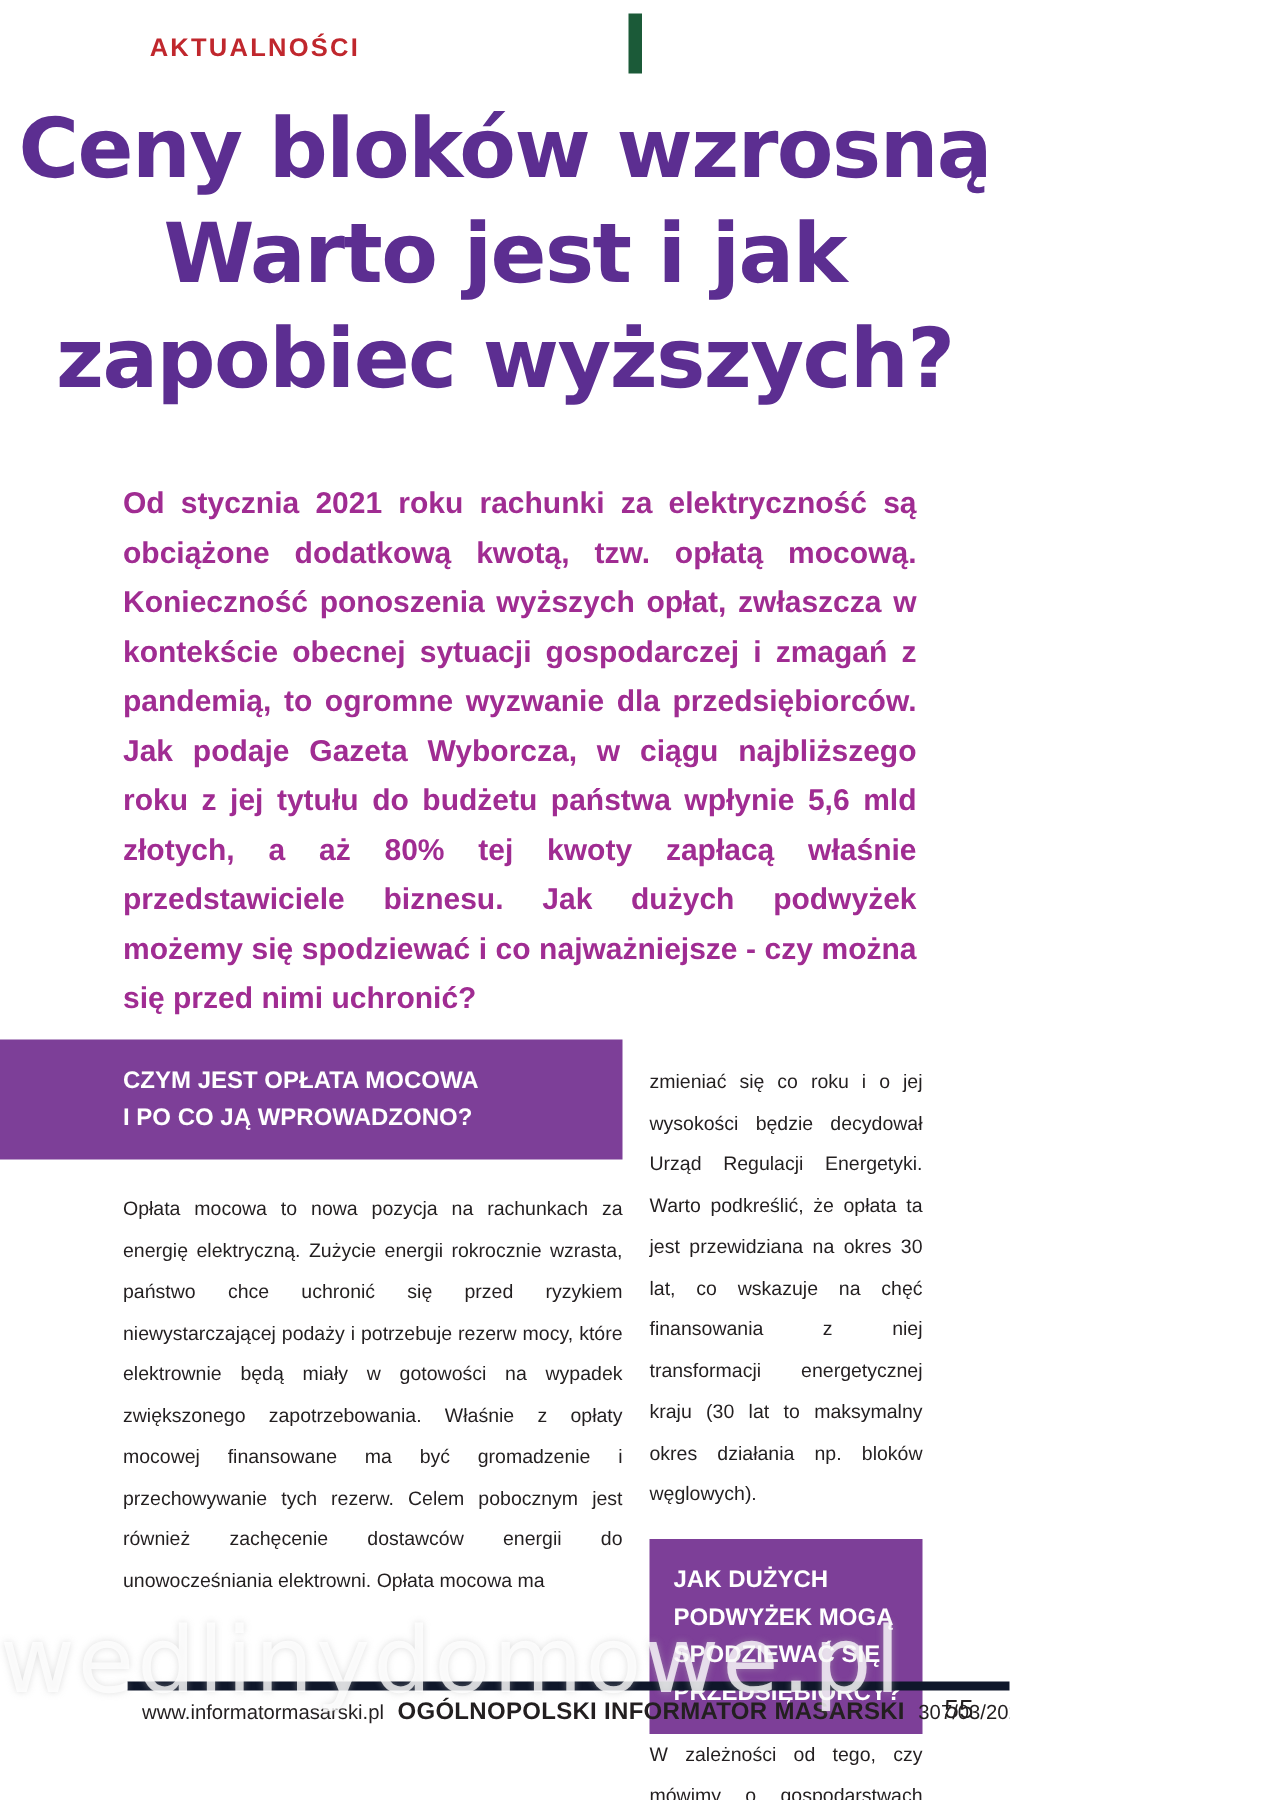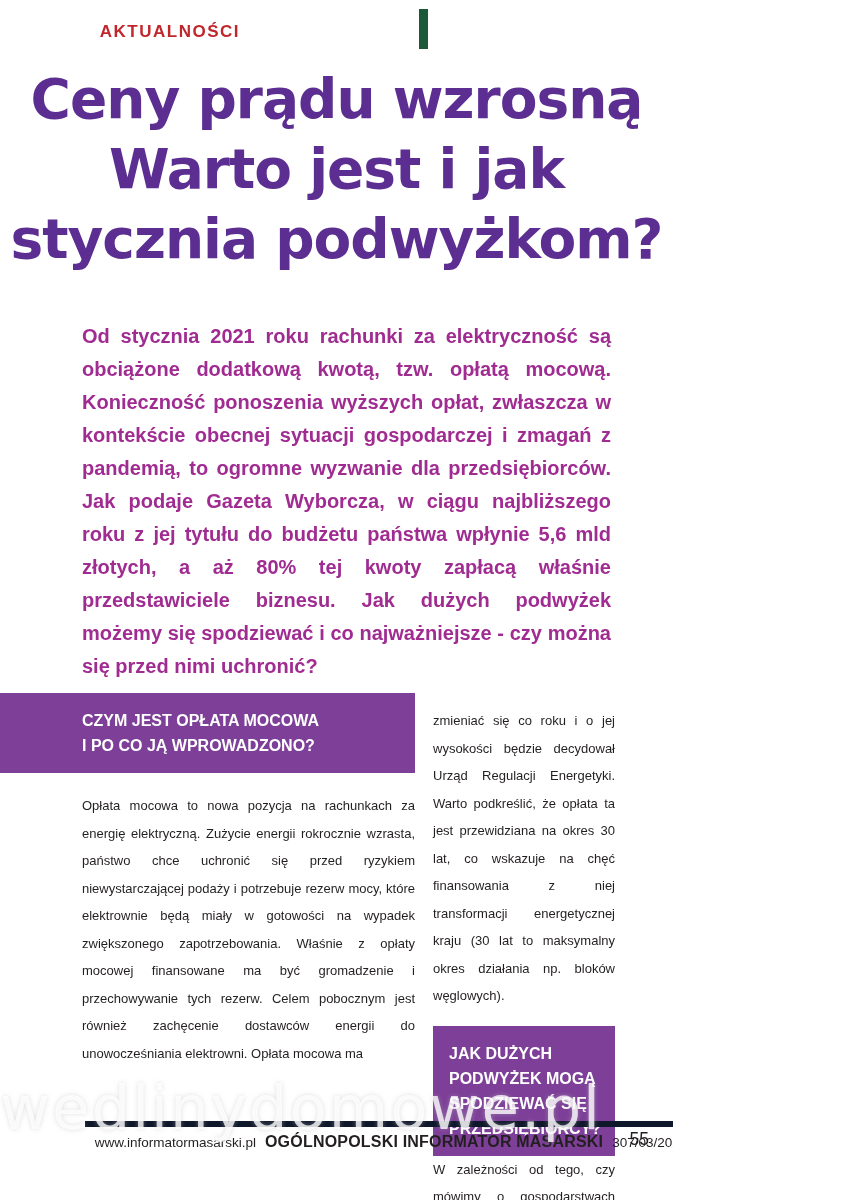--- a/index.html
+++ b/index.html
@@ -115,23 +115,23 @@
 <body>
 
 <div class="page">
 
   <div class="topbar">
     <span class="section-label">AKTUALNOŚCI</span>
     <span class="section-bar"></span>
   </div>
 
   <h1 class="title">
-    <span>Ceny prądu wzrosną</span>
+    <span>Ceny bloków wzrosną</span>
     <span>Warto jest i jak</span>
-    <span>stycznia podwyżkom?</span>
+    <span>zapobiec wyższych?</span>
   </h1>
 
   <p class="lead">Od stycznia 2021 roku rachunki za elektryczność są obciążone dodatkową kwotą, tzw. opłatą mocową. Konieczność ponoszenia wyższych opłat, zwłaszcza w kontekście obecnej sytuacji gospodarczej i zmagań z pandemią, to ogromne wyzwanie dla przedsiębiorców. Jak podaje Gazeta Wyborcza, w ciągu najbliższego roku z jej tytułu do budżetu państwa wpłynie 5,6 mld złotych, a aż 80% tej kwoty zapłacą właśnie przedstawiciele biznesu. Jak dużych podwyżek możemy się spodziewać i co najważniejsze - czy można się przed nimi uchronić?</p>
 
   <div class="columns">
 
     <div class="col-left">
       <div class="box box-bleed">
         <span>CZYM JEST OPŁATA MOCOWA</span>
         <span>I PO CO JĄ WPROWADZONO?</span>

